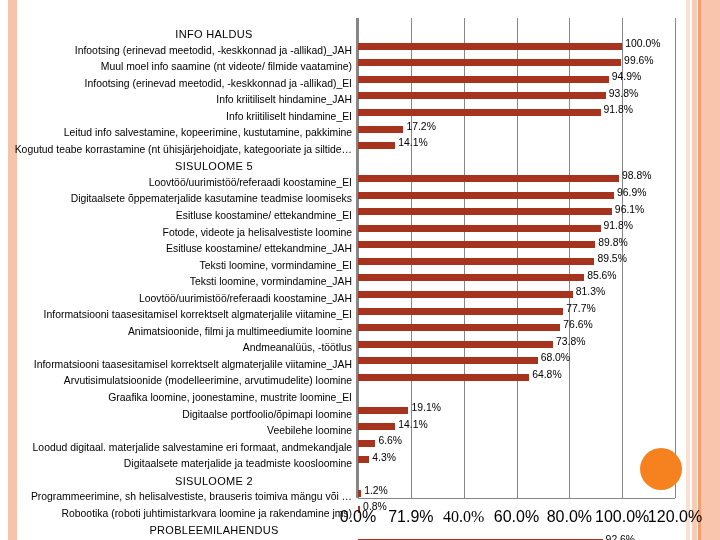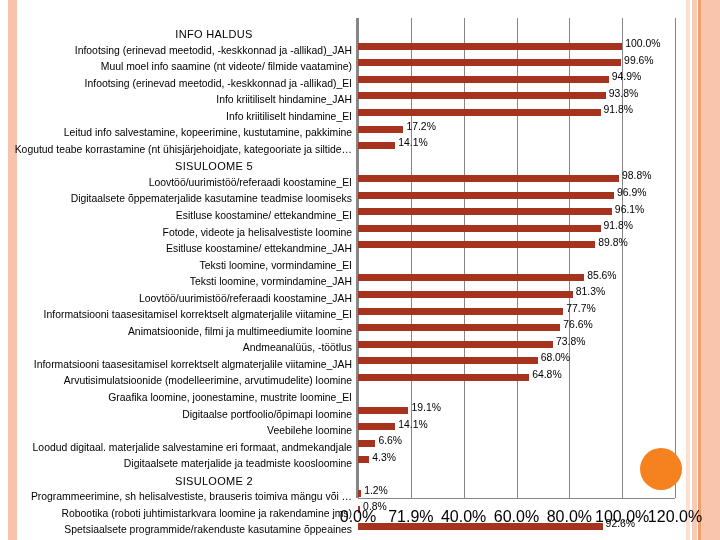--- a/index.html
+++ b/index.html
@@ -175,20 +175,21 @@
       <div class="row">
         <div class="row-label">Fotode, videote ja helisalvestiste loomine</div>
         <div class="bar-wrap"><div class="bar" style="width: 242.505px;"></div><span class="bar-value">91.8%</span></div>
       </div>
       <div class="row">
         <div class="row-label">Esitluse koostamine/ ettekandmine_JAH</div>
         <div class="bar-wrap"><div class="bar" style="width: 237.222px;"></div><span class="bar-value">89.8%</span></div>
       </div>
       <div class="row">
         <div class="row-label">Teksti loomine, vormindamine_EI</div>
+        <div class="bar-wrap"><div class="bar" style="width: 236.429px;"></div><span class="bar-value">89.5%</span></div>
       </div>
       <div class="row">
         <div class="row-label">Teksti loomine, vormindamine_JAH</div>
         <div class="bar-wrap"><div class="bar" style="width: 226.127px;"></div><span class="bar-value">85.6%</span></div>
       </div>
       <div class="row">
         <div class="row-label">Loovtöö/uurimistöö/referaadi koostamine_JAH</div>
         <div class="bar-wrap"><div class="bar" style="width: 214.767px;"></div><span class="bar-value">81.3%</span></div>
       </div>
       <div class="row">
@@ -233,30 +234,33 @@
       <div class="row">
         <div class="row-label center">SISULOOME 2</div>
       </div>
       <div class="row">
         <div class="row-label">Programmeerimine, sh helisalvestiste, brauseris toimiva mängu või …</div>
         <div class="bar-wrap"><div class="bar" style="width: 3.17px;"></div><span class="bar-value">1.2%</span></div>
       </div>
       <div class="row">
         <div class="row-label">Robootika (roboti juhtimistarkvara loomine ja rakendamine jms)</div>
         <div class="bar-wrap"><div class="bar" style="width: 2.11333px;"></div><span class="bar-value">0.8%</span></div>
+      </div>
+      <div class="row">
+        <div class="row-label center">PROBLEEMILAHENDUS</div>
       </div>
       <div class="row">
         <div class="row-label">Spetsiaalsete programmide/rakenduste kasutamine õppeaines</div>
         <div class="bar-wrap"><div class="bar" style="width: 244.618px;"></div><span class="bar-value">92.6%</span></div>
       </div>
     </div>
   <div class="xticks" id="xticks">
       <div class="xtick" style="left: 0px;">0.0%</div>
       <div class="xtick" style="left: 52.8333px;">71.9%</div>
-      <div class="xtick" style="left: 105.667px;">40.0%</div>
+      <div class="xtick" style="left: 105.667px; font-family: Liberation Serif, serif;">40.0%</div>
       <div class="xtick" style="left: 158.5px;">60.0%</div>
       <div class="xtick" style="left: 211.333px;">80.0%</div>
       <div class="xtick" style="left: 264.167px;">100.0%</div>
       <div class="xtick" style="left: 317px;">120.0%</div>
     </div>
 </div>
 
 <div class="orange-dot"></div>
 
 </body></html>

